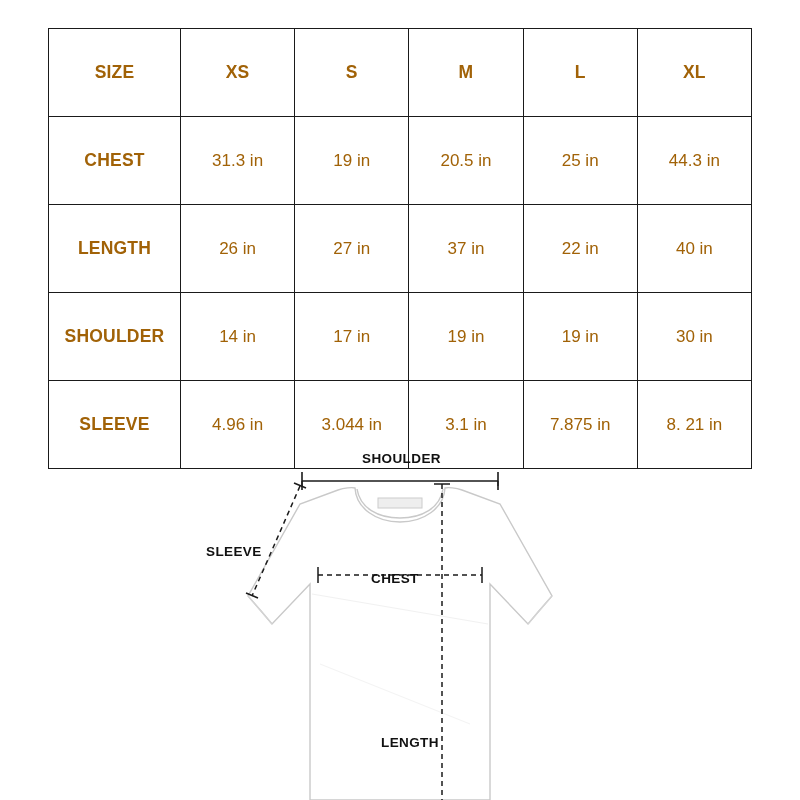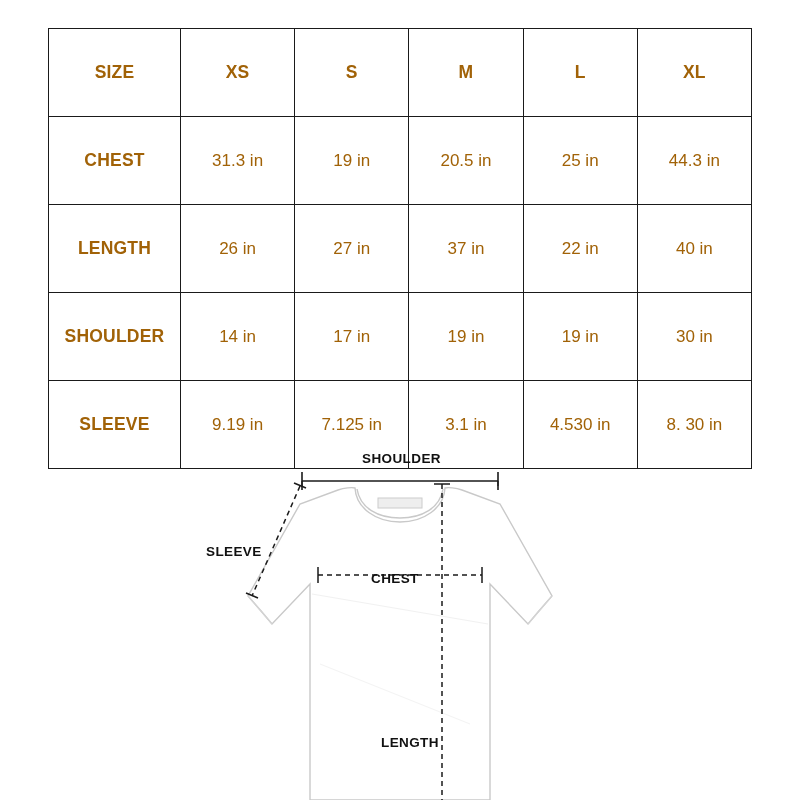--- a/index.html
+++ b/index.html
@@ -113,25 +113,25 @@
       <tr>
         <td class="rowhead">SHOULDER</td>
         <td>14 in</td>
         <td>17 in</td>
         <td>19 in</td>
         <td>19 in</td>
         <td>30 in</td>
       </tr>
       <tr>
         <td class="rowhead">SLEEVE</td>
-        <td>9.19 in</td>
-        <td>7.125 in</td>
+        <td>4.96 in</td>
+        <td>3.044 in</td>
         <td>3.1 in</td>
-        <td>4.530 in</td>
-        <td>8. 30 in</td>
+        <td>7.875 in</td>
+        <td>8. 21 in</td>
       </tr>
     </tbody>
   </table>
 </div>
 
 <div class="figure">
 
   <svg width="800" height="376" viewBox="0 0 800 376">
 
     <g fill="#ffffff" stroke="#c9c9c9" stroke-width="1.4">

